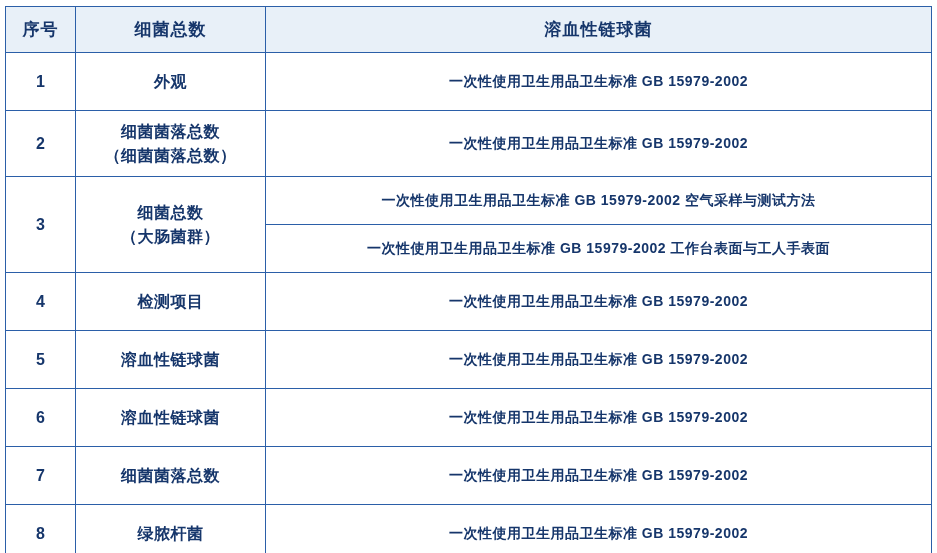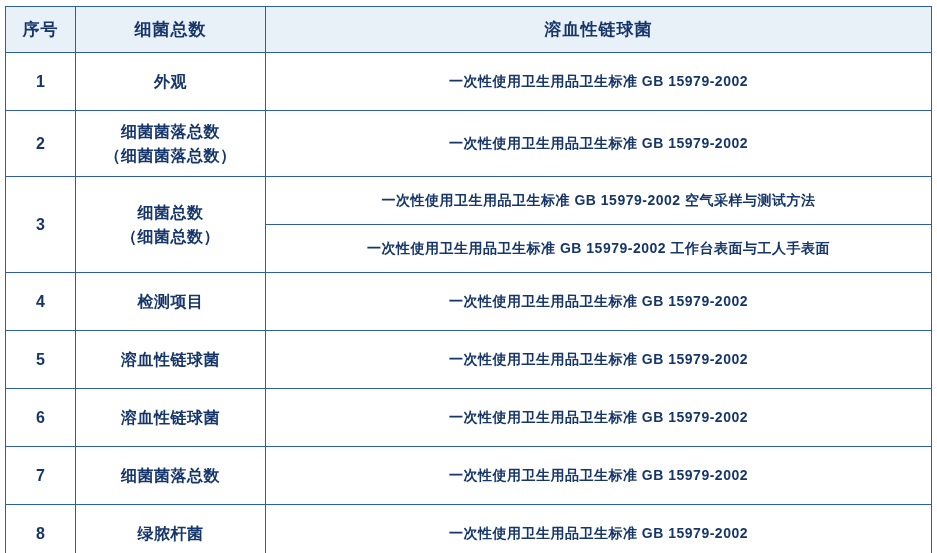--- a/index.html
+++ b/index.html
@@ -89,21 +89,21 @@
           <span class="item-line">细菌菌落总数</span>
           <span class="item-line">（细菌菌落总数）</span>
         </td>
         <td class="col-method">一次性使用卫生用品卫生标准 GB 15979-2002</td>
       </tr>
 
       <tr class="row-sub">
         <td class="col-no" rowspan="2">3</td>
         <td class="col-item" rowspan="2">
           <span class="item-line">细菌总数</span>
-          <span class="item-line">（细菌总数）</span>
+          <span class="item-line">（大肠菌群）</span>
         </td>
         <td class="col-method">一次性使用卫生用品卫生标准 GB 15979-2002 空气采样与测试方法</td>
       </tr>
       <tr class="row-sub">
         <td class="col-method">一次性使用卫生用品卫生标准 GB 15979-2002 工作台表面与工人手表面</td>
       </tr>
 
       <tr class="row-tall">
         <td class="col-no">4</td>
         <td class="col-item">

